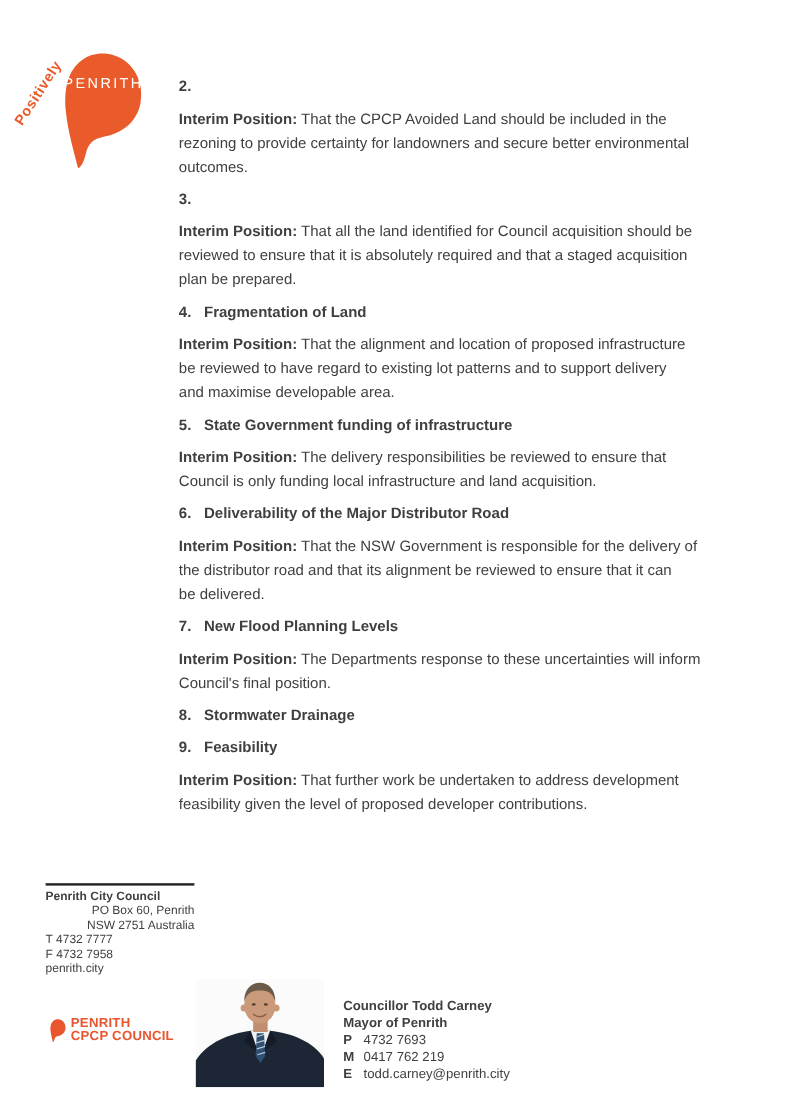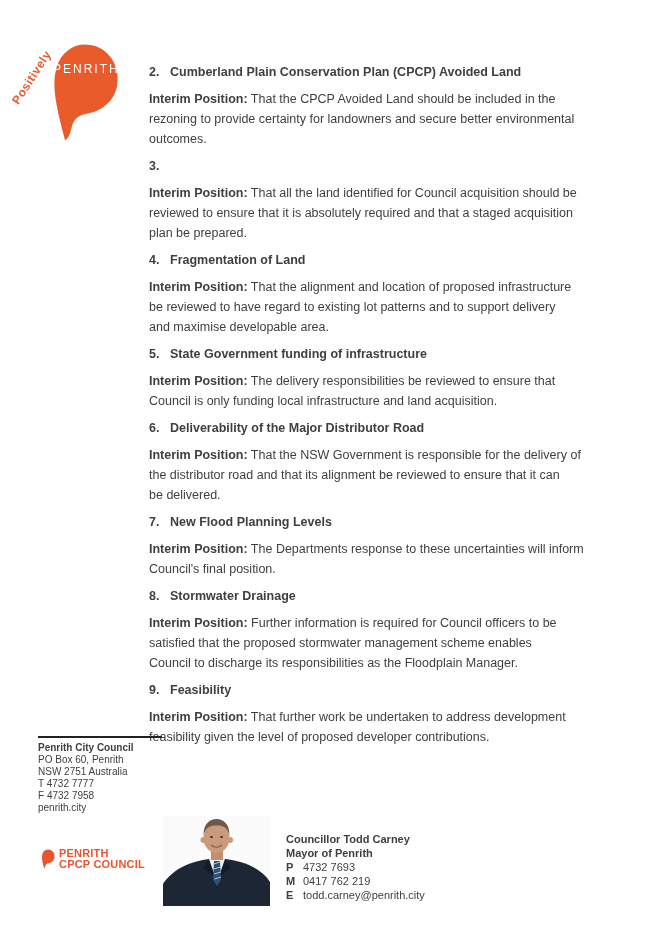--- a/index.html
+++ b/index.html
@@ -36,21 +36,21 @@
   .section-title .num { width:21px; flex:0 0 21px; }
   .section-body { margin:0 0 7px 0; }
   .pos-label { font-weight:600;margin-top:45px; }
   .pos-text { white-space:pre-line; }
 
   
   .footer-left { position:absolute; left:38px; top:736px; width:124px; }
   .footer-left .rule { border-top:2px solid #222; margin-bottom:4px; }
   .footer-left div, .footer-left .addr { font-size:10px; line-height:12px; font-weight:500; }
   .footer-left .org { font-weight:700; }
-  .footer-left .addr { white-space:pre-line; }
+  .footer-left .addr { white-space:pre-line;text-align:right; }
 
   
   .council-logo { position:absolute; left:38px; top:848px; display:flex; align-items:flex-start; }
   .council-logo svg { margin-right:4px; }
   .council-logo .cl-text { color:#e8552e; font-weight:700; font-size:11px; line-height:10.5px; letter-spacing:0.2px; }
 
   
   .photo { position:absolute; left:163px; top:816px; width:107px; height:90px; background:#fdfdfd; }
 
   
@@ -70,21 +70,20 @@
     </svg>
     <div class="wordmark">PENRITH</div>
     <div class="tagline">Positively</div>
   </div>
 
   <div class="content">
 
     <div class="section">
       <div class="section-title">
         <span class="num">2.</span>
-          <span>Cumberland Plain Conservation Plan (CPCP) Avoided Land</span>
       </div>
       <p class="section-body"><span class="pos-label">Interim Position:</span><span class="pos-text"> That the CPCP Avoided Land should be included in the
 rezoning to provide certainty for landowners and secure better environmental
 outcomes.</span></p>
     </div>
 
     <div class="section">
       <div class="section-title">
         <span class="num">3.</span>
       </div>
@@ -129,23 +128,20 @@
       </div>
       <p class="section-body"><span class="pos-label">Interim Position:</span><span class="pos-text"> The Departments response to these uncertainties will inform
 Council's final position.</span></p>
     </div>
 
     <div class="section">
       <div class="section-title">
         <span class="num">8.</span>
           <span>Stormwater Drainage</span>
       </div>
-      <p class="section-body"><span class="pos-label">Interim Position:</span><span class="pos-text"> Further information is required for Council officers to be
-satisfied that the proposed stormwater management scheme enables
-Council to discharge its responsibilities as the Floodplain Manager.</span></p>
     </div>
 
     <div class="section">
       <div class="section-title">
         <span class="num">9.</span>
           <span>Feasibility</span>
       </div>
       <p class="section-body"><span class="pos-label">Interim Position:</span><span class="pos-text"> That further work be undertaken to address development
 feasibility given the level of proposed developer contributions.</span></p>
     </div>

